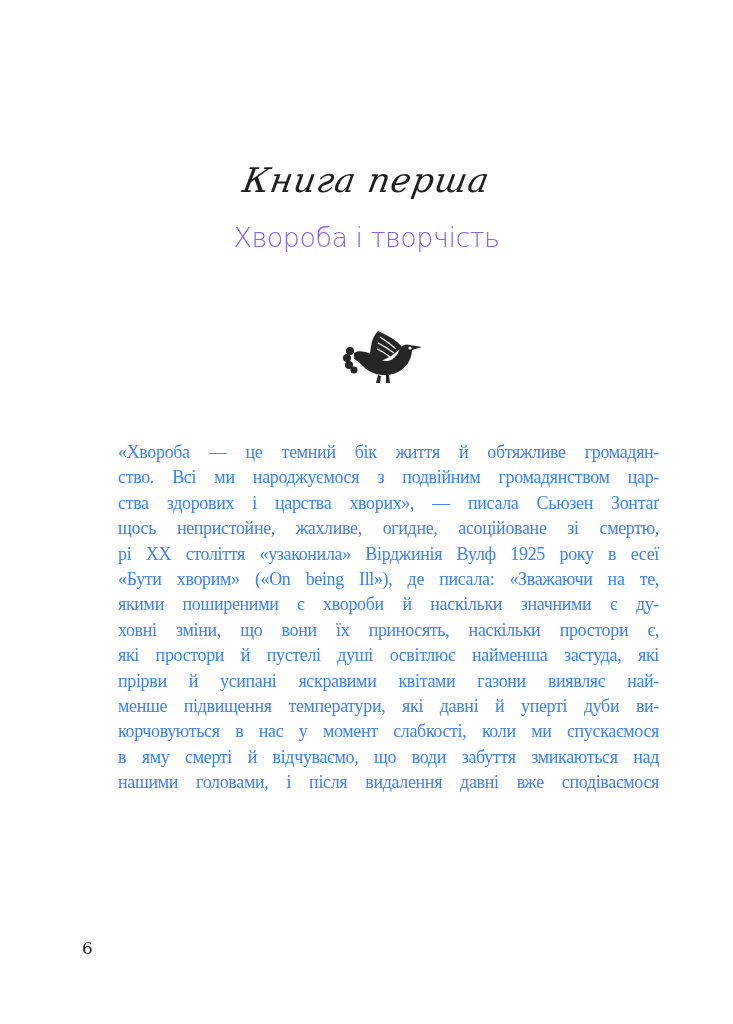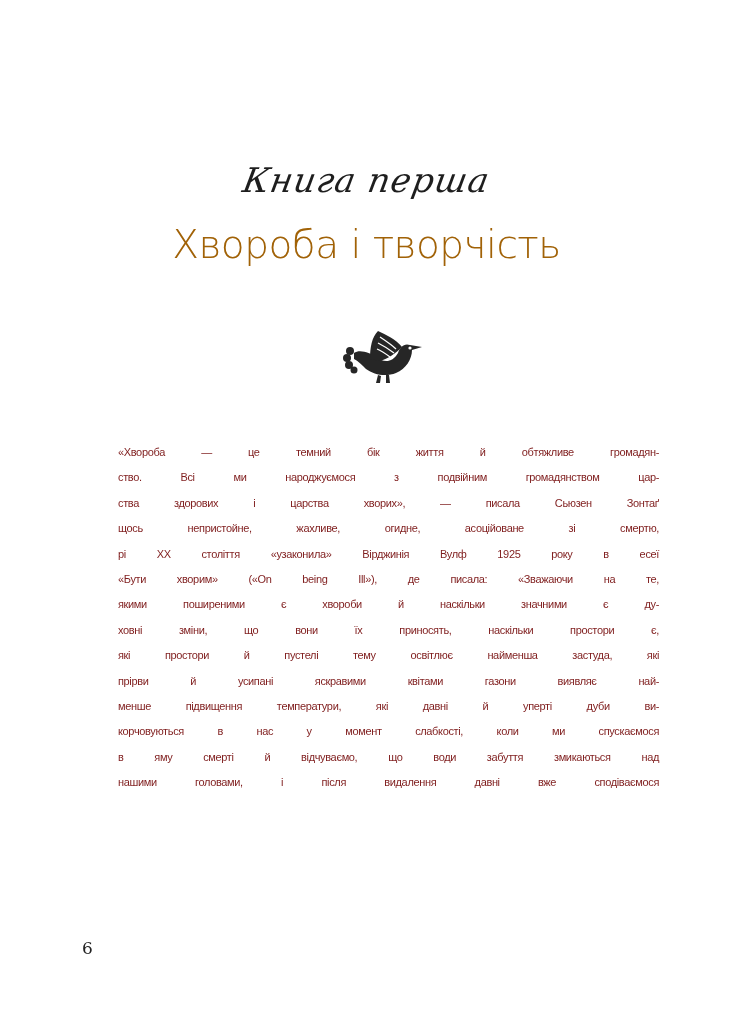--- a/index.html
+++ b/index.html
@@ -20,43 +20,43 @@
       color: #1e1e1e;
       letter-spacing: 1px;
       transform: skewX(-10deg);
     }
     .chapter-title {
       position: absolute;
       left: 0; width: 733px; top: 222px;
       text-align: center;
       font-family: "DejaVu Sans", sans-serif;
       font-weight: 200;
-      font-size: 39px;
-      color: #a16207;
+      font-size: 27px;
+      color: #8b5cf6;
       letter-spacing: -0.5px;
     }
     .ornament {
       position: absolute;
       left: 340px; top: 323px;
       width: 84px; height: 62px;
     }
     .body-text {
       position: absolute;
       left: 118px; top: 440px;
       width: 541px;
     }
     .line {
-      font-family: Liberation Sans, sans-serif;
-      font-size: 11px;
+      font-family: Liberation Serif, serif;
+      font-size: 18px;
       line-height: 25.4px;
       height: 25.4px;
       text-align: justify;
       text-align-last: justify;
       white-space: nowrap;
-      color: #7f1d1d;
+      color: #3b82f6;
       letter-spacing: -0.35px;
     }
     .line-inner { display: block; text-align: justify; text-align-last: justify; white-space: normal; }
     .page-number {
       position: absolute;
       left: 82px; top: 938px;
       font-family: "DejaVu Serif", serif;
       font-size: 17px;
       color: #222;
     }
@@ -112,21 +112,21 @@
     <div class="line">
         <span class="line-inner">«Бути хворим» («On being Ill»), де писала: «Зважаючи на те,</span>
       </div>
     <div class="line">
         <span class="line-inner">якими поширеними є хвороби й наскільки значними є ду-</span>
       </div>
     <div class="line">
         <span class="line-inner">ховні зміни, що вони їх приносять, наскільки простори є,</span>
       </div>
     <div class="line">
-        <span class="line-inner">які простори й пустелі тему освітлює найменша застуда, які</span>
+        <span class="line-inner">які простори й пустелі душі освітлює найменша застуда, які</span>
       </div>
     <div class="line">
         <span class="line-inner">прірви й усипані яскравими квітами газони виявляє най-</span>
       </div>
     <div class="line">
         <span class="line-inner">менше підвищення температури, які давні й уперті дуби ви-</span>
       </div>
     <div class="line">
         <span class="line-inner">корчовуються в нас у момент слабкості, коли ми спускаємося</span>
       </div>

